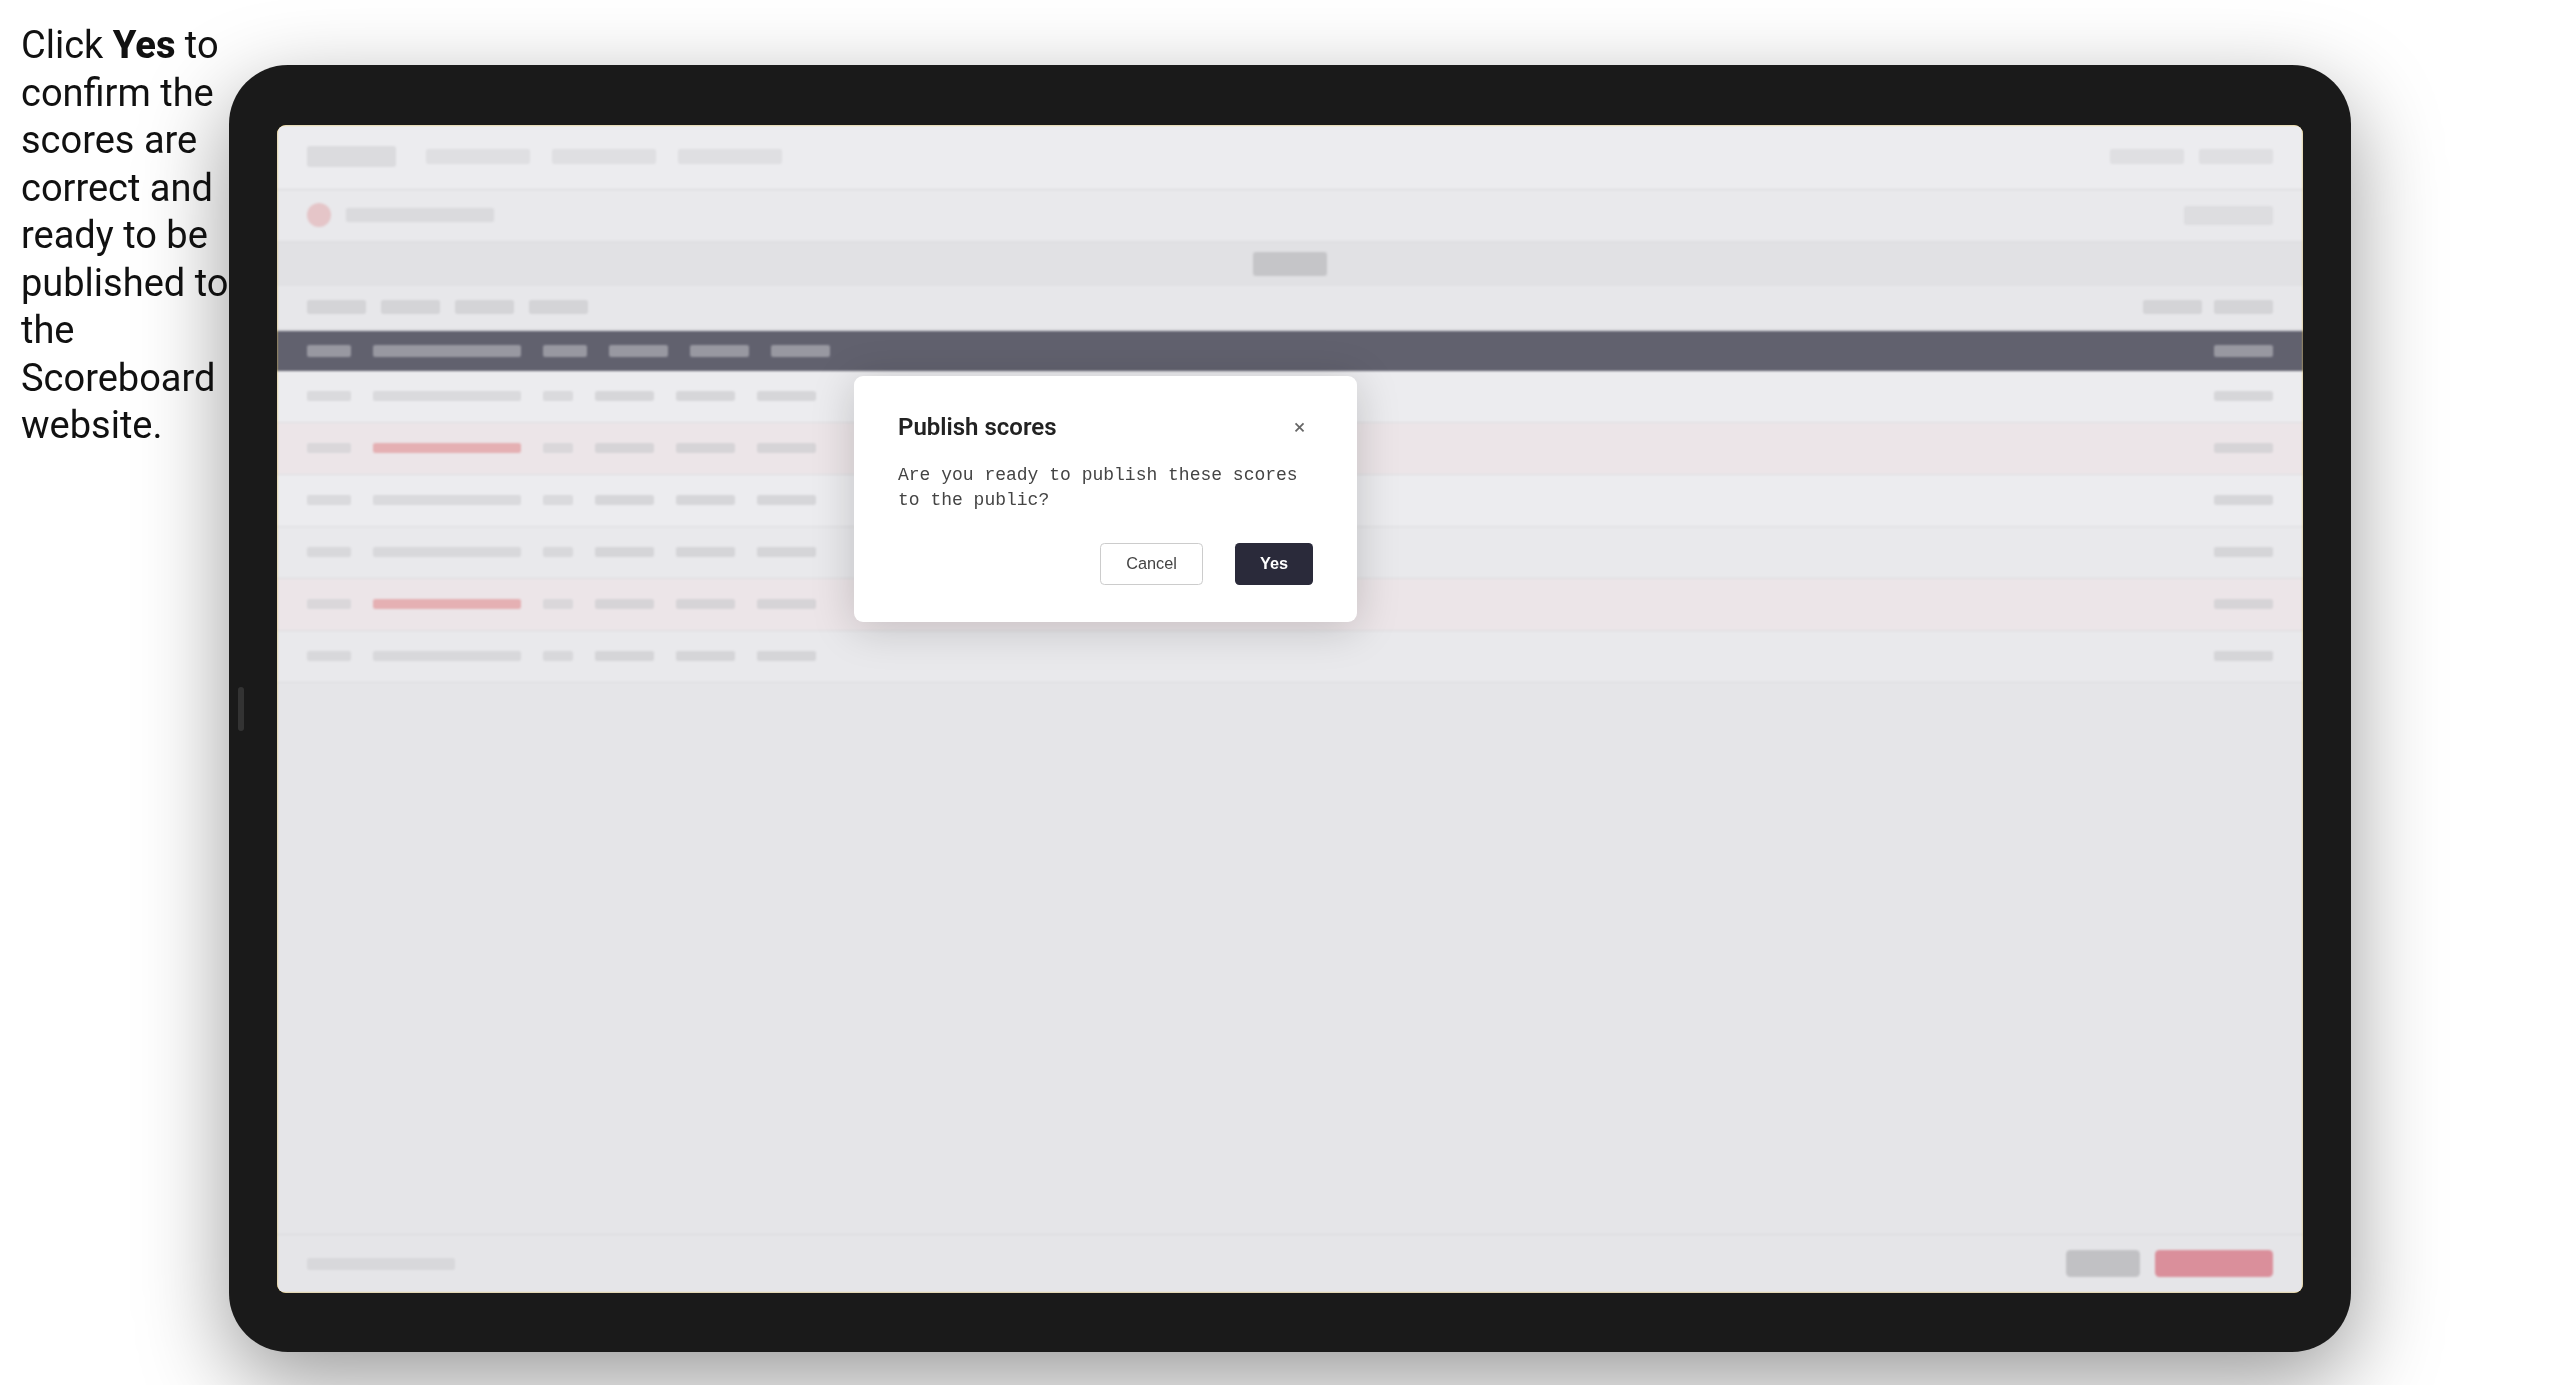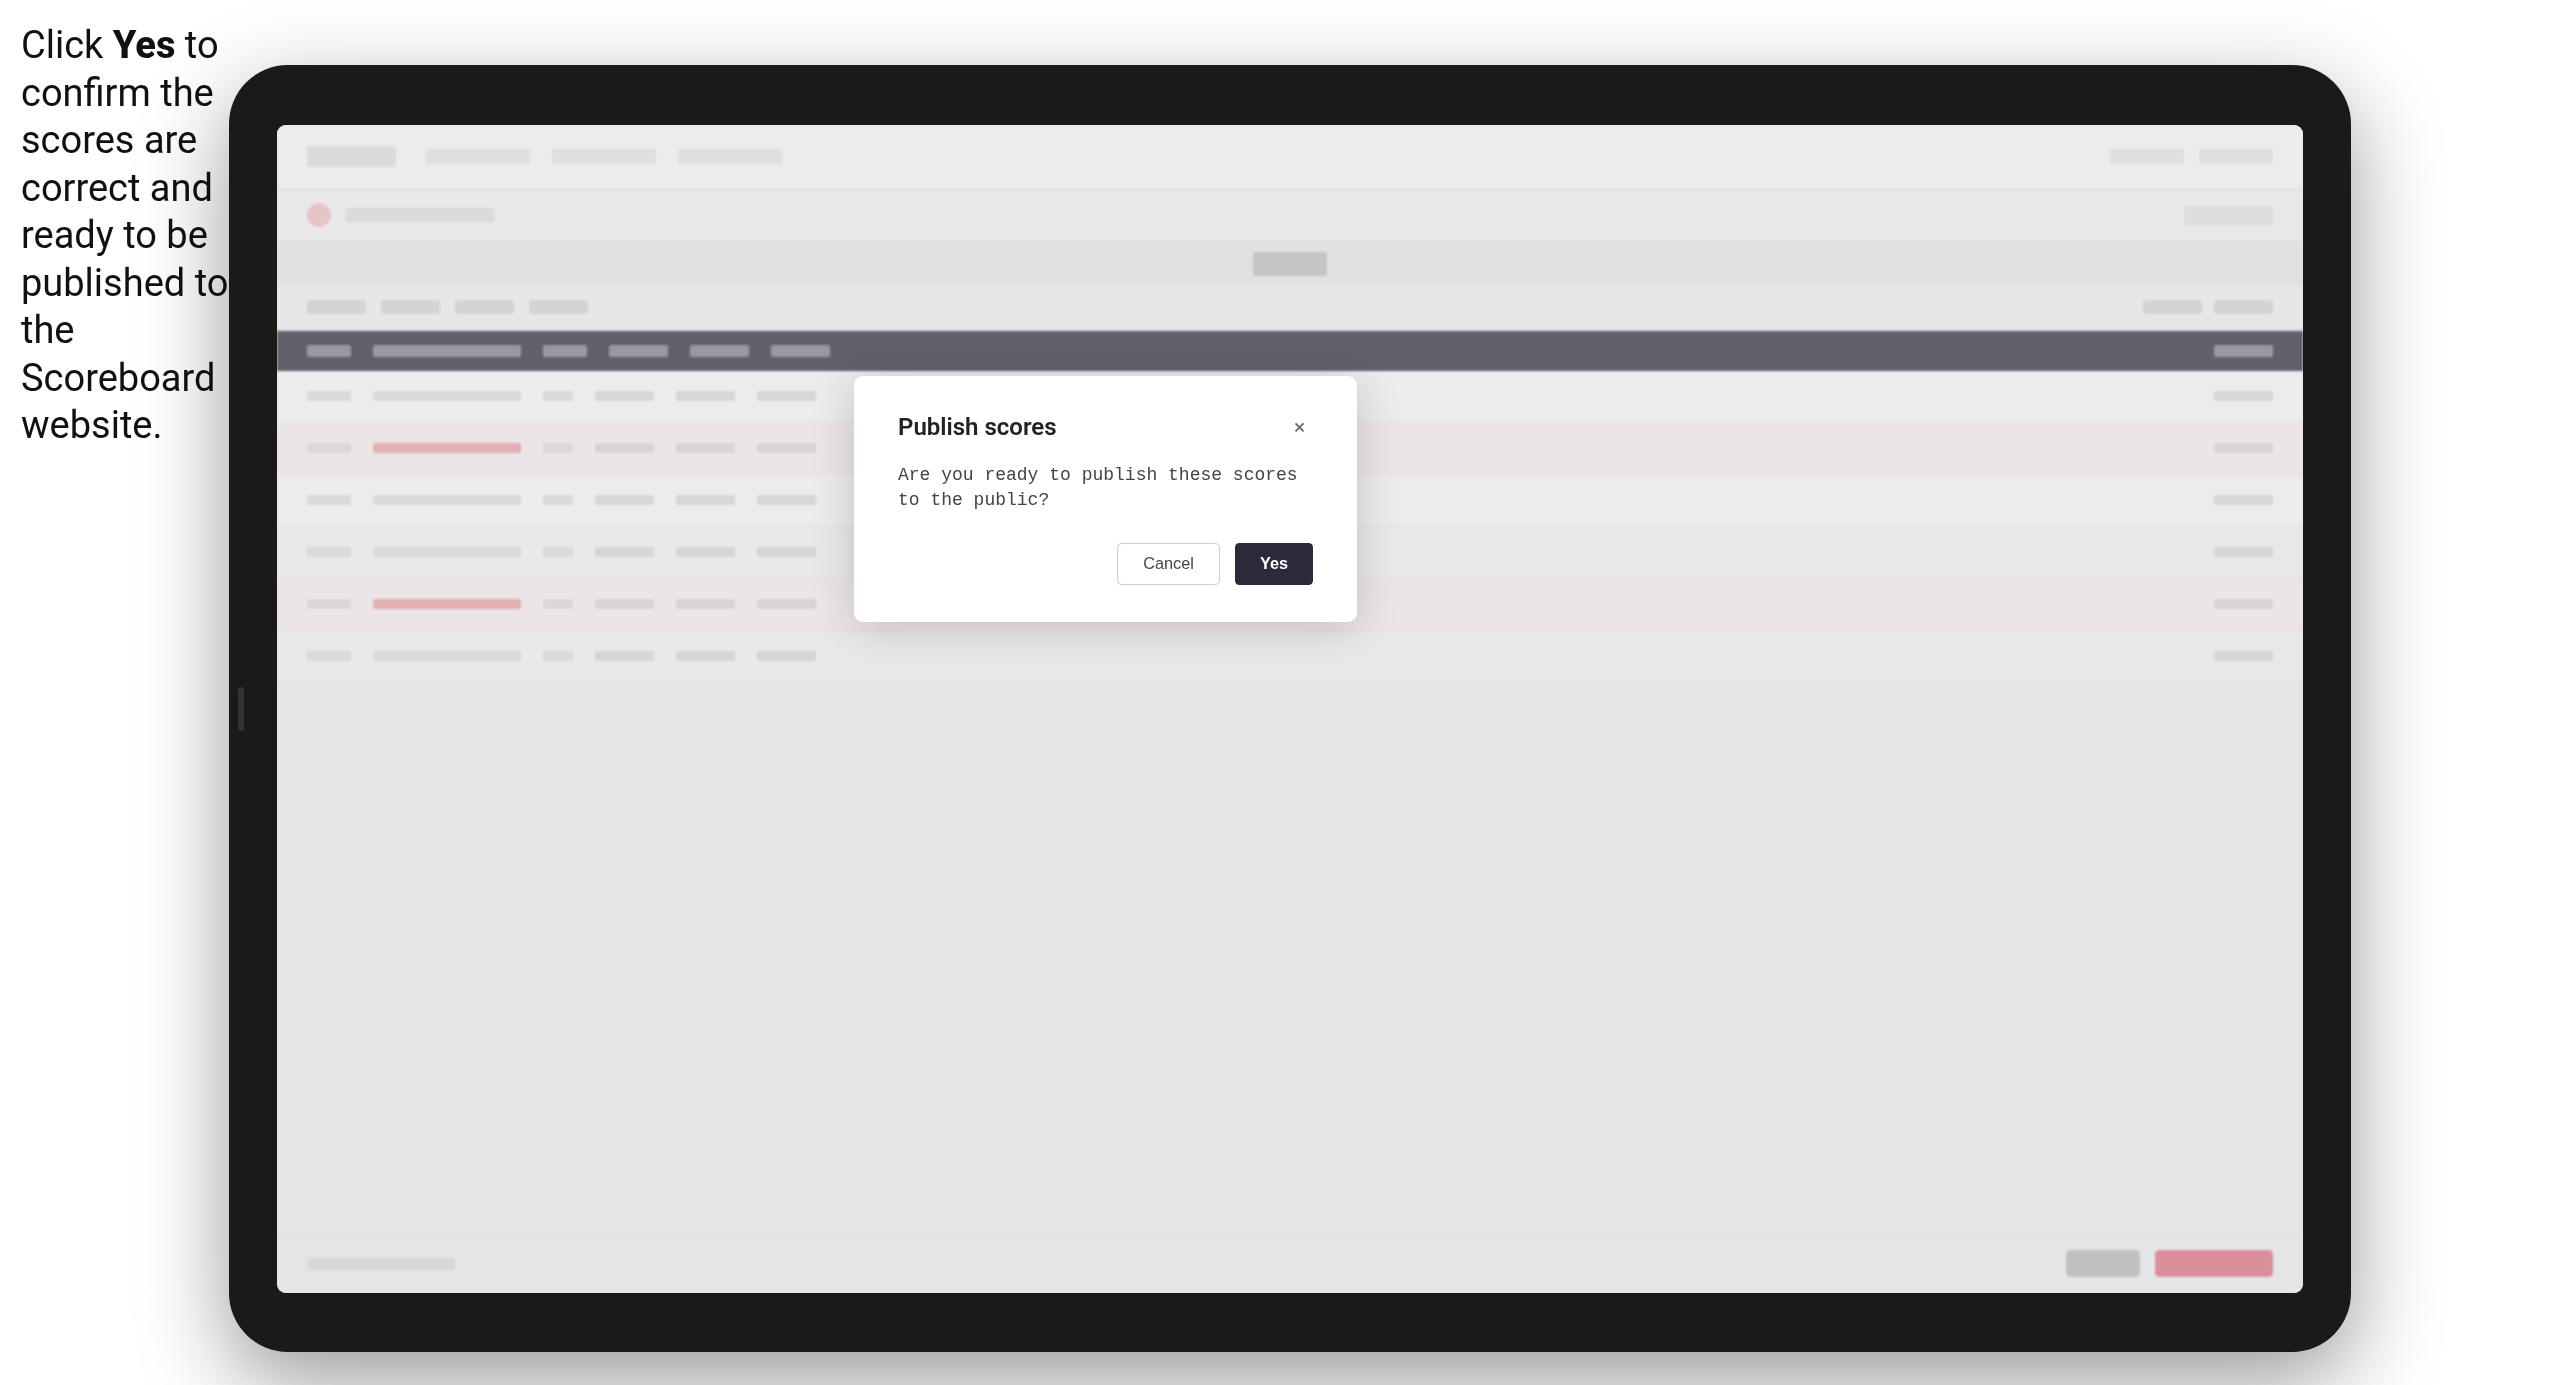--- a/index.html
+++ b/index.html
@@ -55,21 +55,21 @@
       border-radius: 59px;
       box-shadow: 0 30px 89px rgba(0,0,0,0.4);
       display: flex;
       align-items: center;
       justify-content: center;
     }
 
     .tablet-screen {
       width: 2026px;
       height: 1168px;
-      background: #fef9c3;
+      background: #eab308;
       border-radius: 9px;
       overflow: hidden;
       position: relative;
     }
 
     
     .screen-bg {
       width: 100%;
       height: 100%;
       background: #f5f5f5;
@@ -383,21 +383,21 @@
       font-size: 18px;
       color: #444;
       margin-bottom: 30px;
       line-height: 1.4;
       font-family: Liberation Mono, monospace;
     }
 
     .modal-footer {
       display: flex;
       justify-content: flex-end;
-      gap: 15px;
+      gap: 32px;
     }
 
     .btn-cancel {
       padding: 10.4px 25px;
       border: 0.7px solid #ccc;
       border-radius: 4.4px;
       background: #fff;
       font-size: 16.3px;
       color: #444;
       cursor: pointer;

